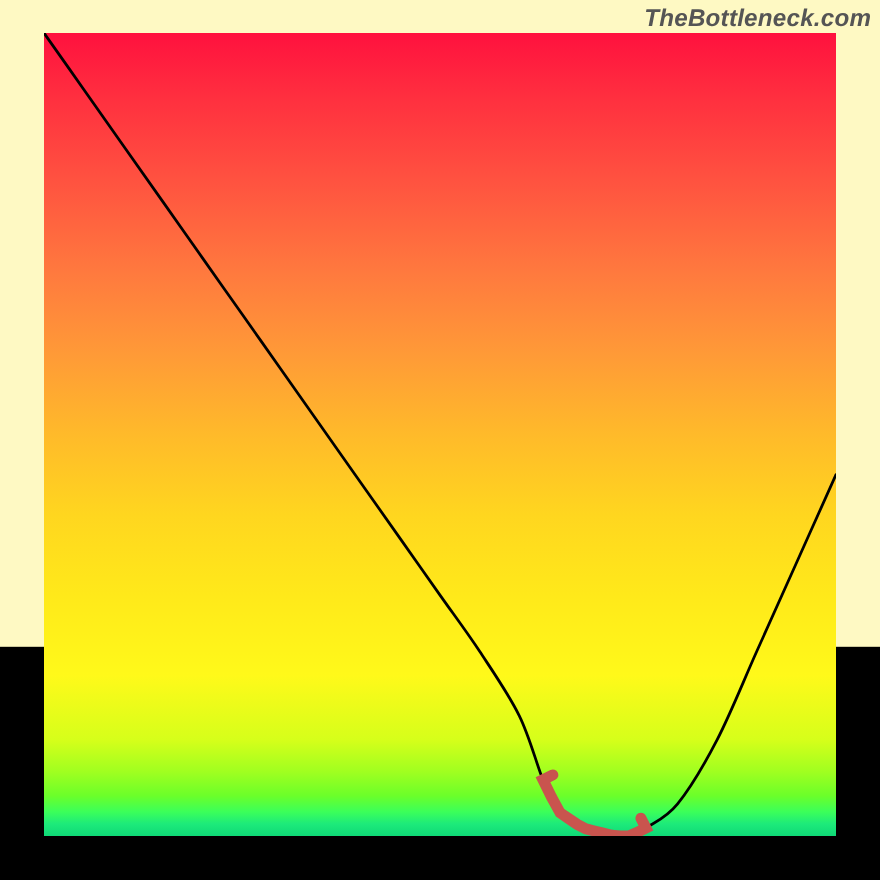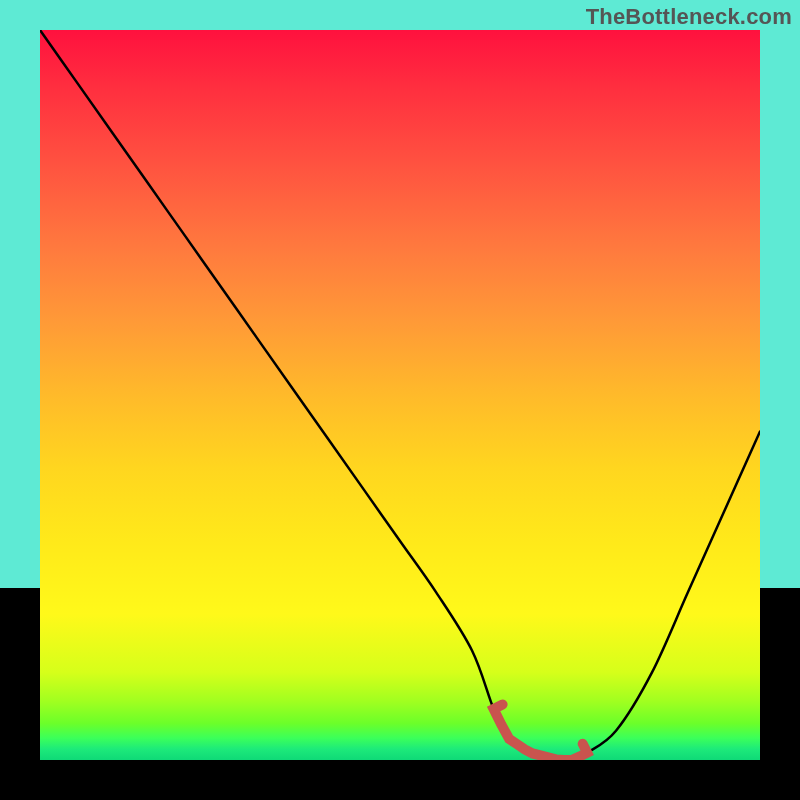--- a/index.html
+++ b/index.html
@@ -8,21 +8,22 @@
     width: 800px;
     height: 800px;
     background: #000;
     overflow: hidden;
     font-family: Arial, Helvetica, sans-serif;
   }
   .frame {
     position: relative;
     width: 800px;
     height: 588px;
-    background: #5eead4;
+    background: #fef9c3;
+    font-style: italic;
   }
   .watermark {
     position: absolute;
     top: 4px;
     right: 8px;
     color: #555;
     font-size: 22px;
     font-weight: 600;
     letter-spacing: 0.2px;
     z-index: 5;

